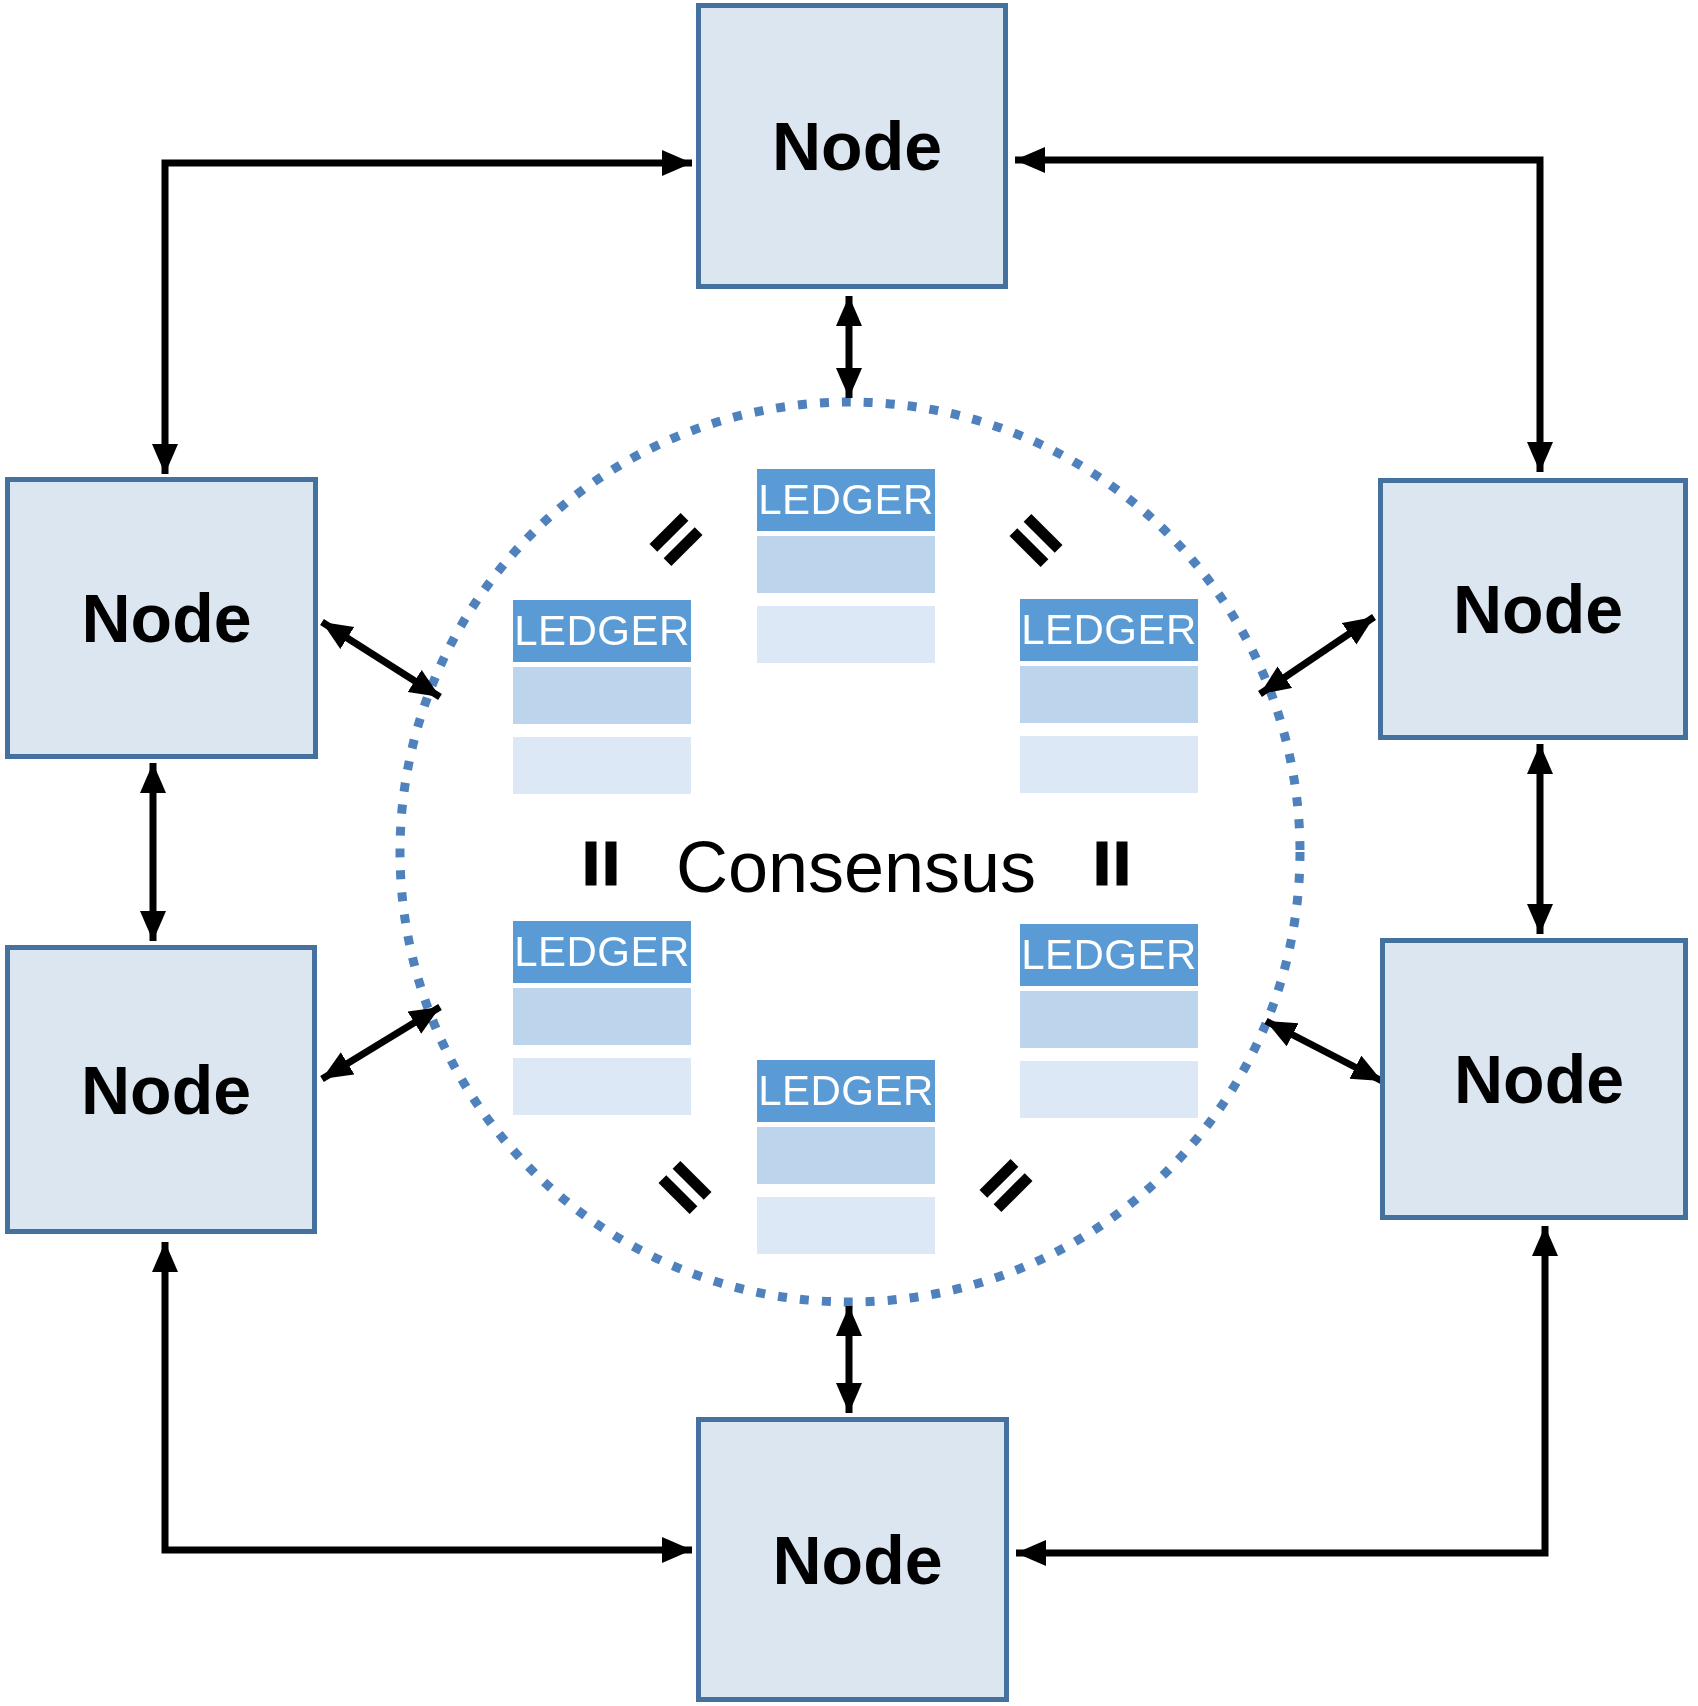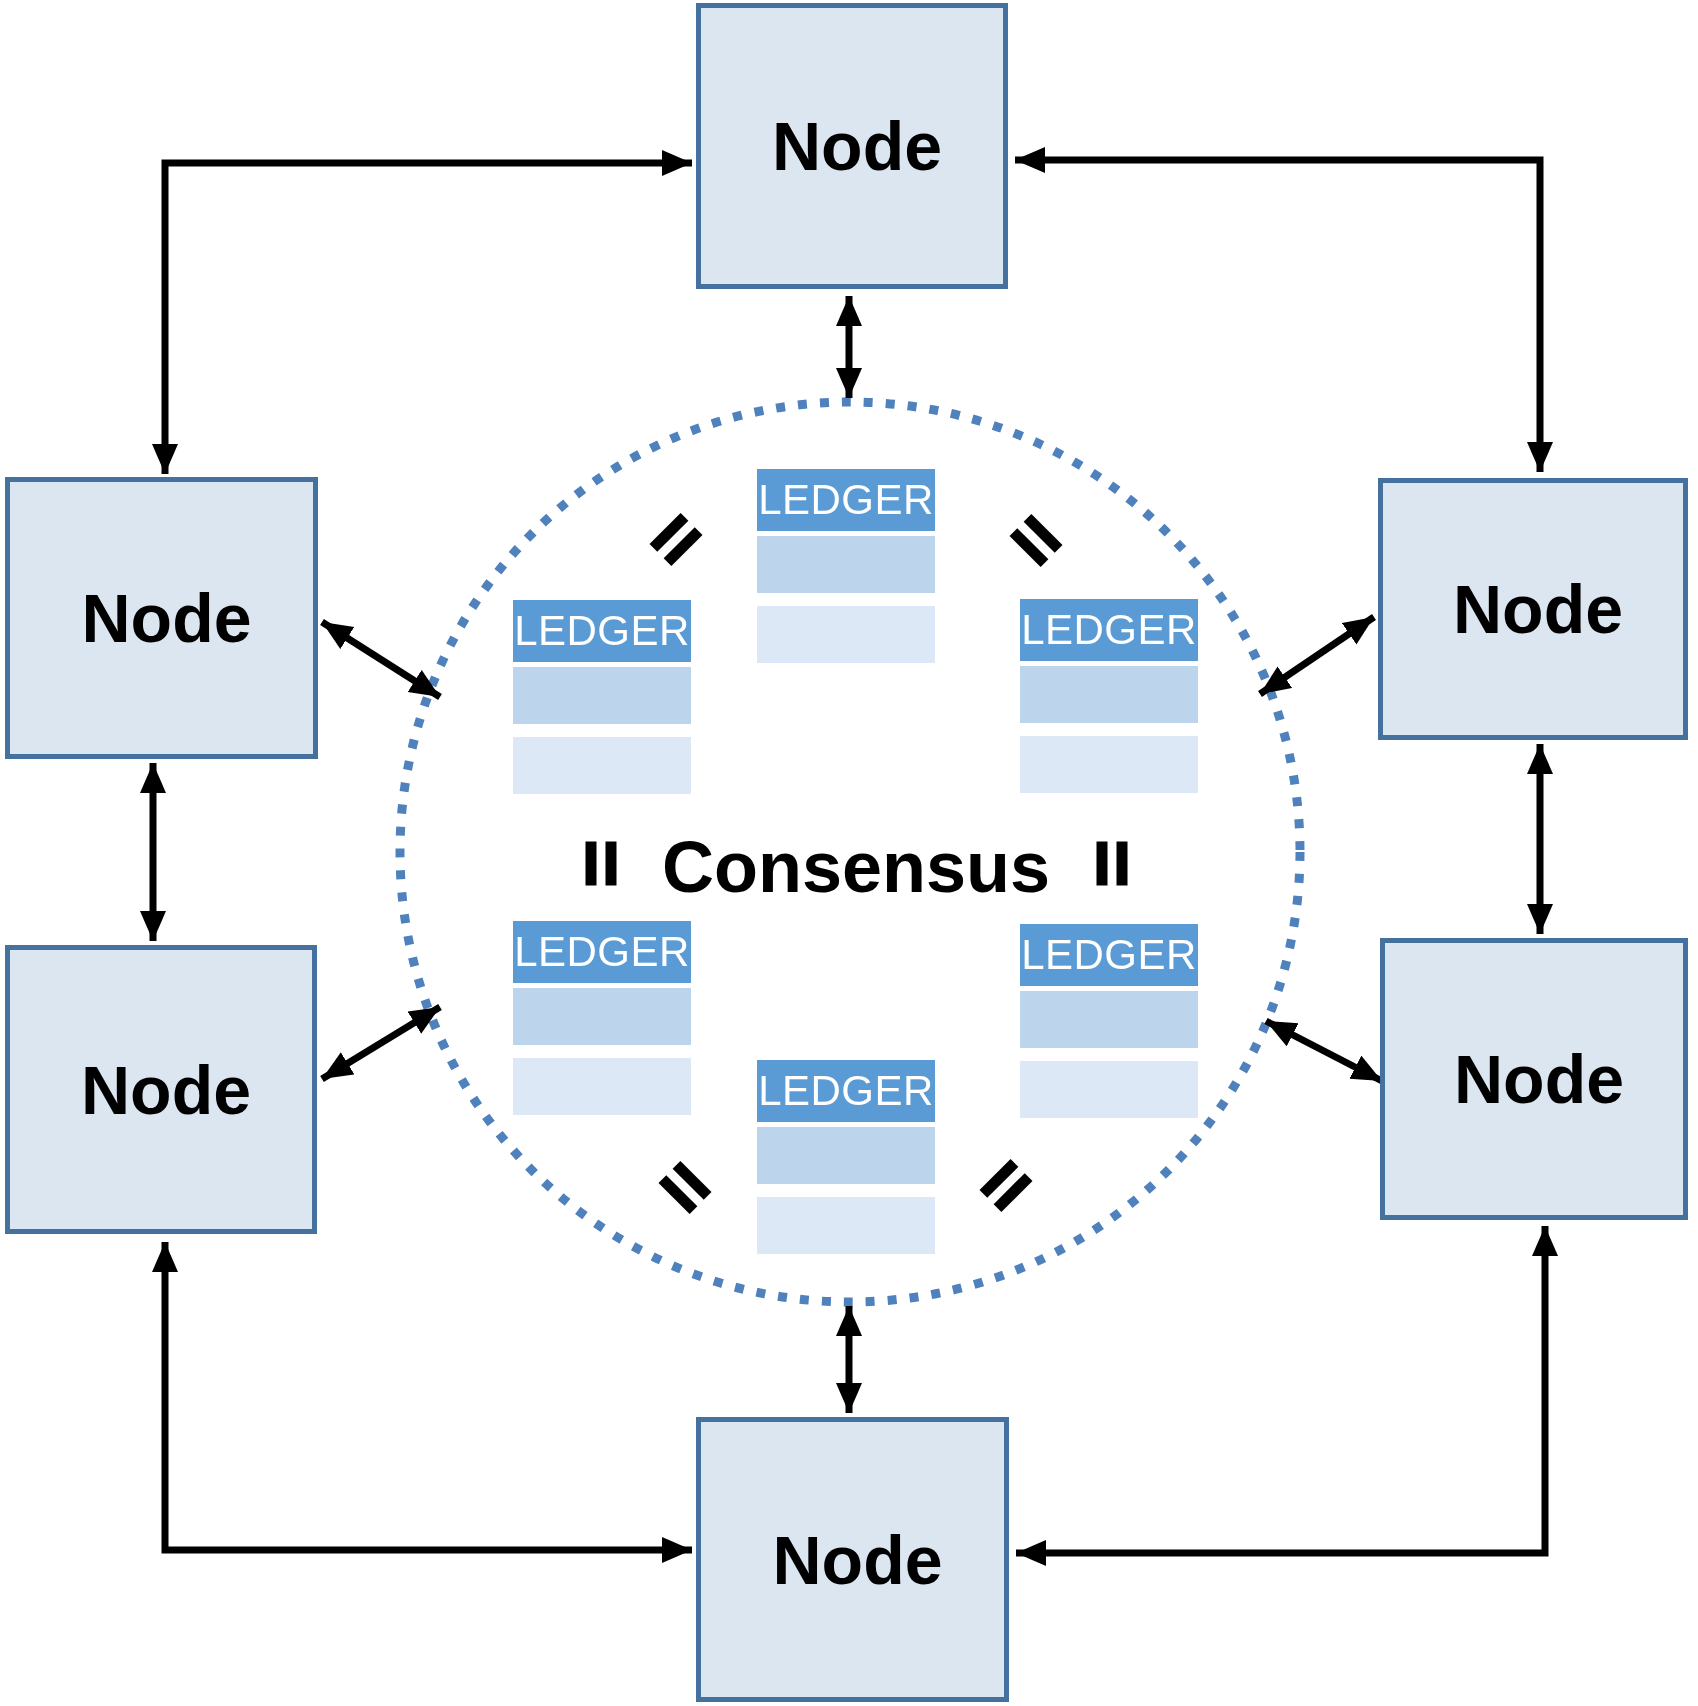--- a/index.html
+++ b/index.html
@@ -74,21 +74,21 @@
   .consensus{
     position:absolute;
     left:600px;
     top:822px;
     width:512px;
     height:90px;
     display:flex;
     align-items:center;
     justify-content:center;
     font-size:72px;
-    font-weight:bold;
+    font-weight:normal;
     color:var(--text,#000);
     text-align:right;
   }
 </style>
 </head>
 <body>
 
 <div class="stage">
 
   <svg class="connectors" viewBox="0 0 1698 1706">

